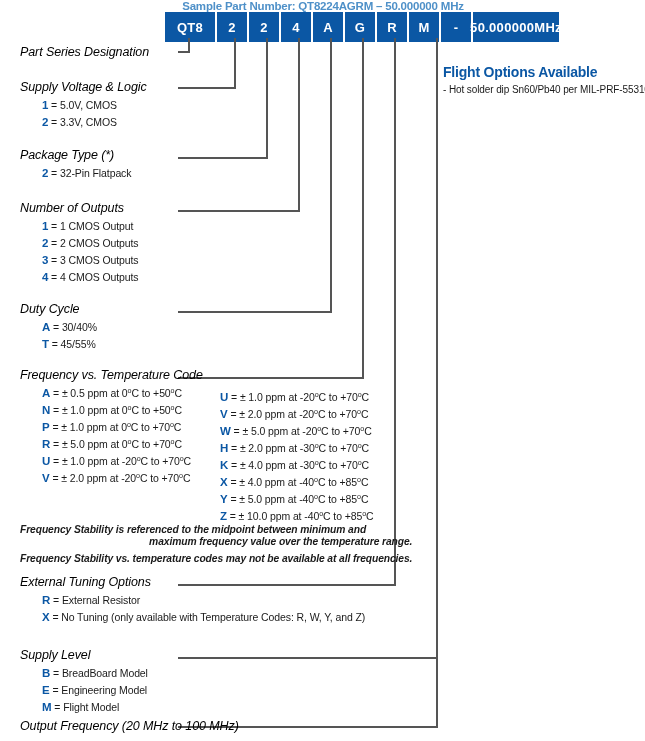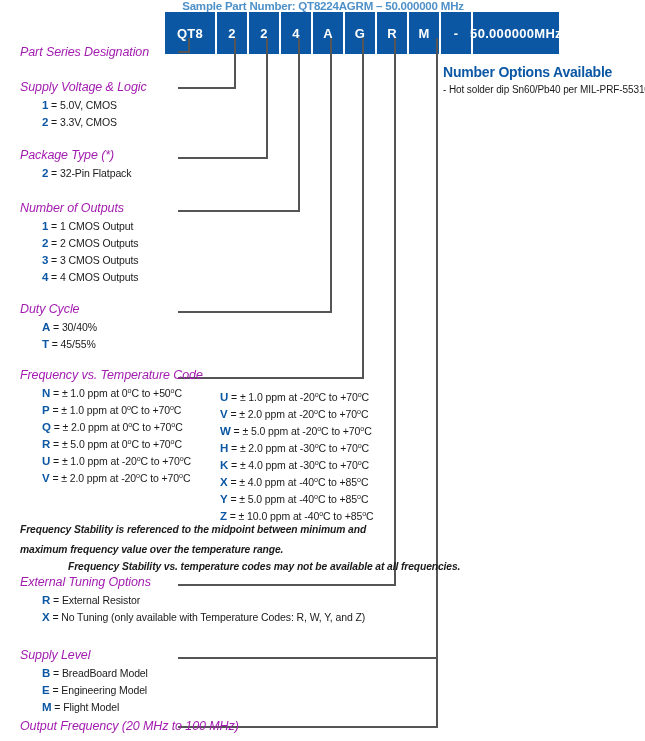--- a/index.html
+++ b/index.html
@@ -34,35 +34,35 @@
     background:#ffffff;
   }
   .pn-box{
     background:#0B57A4;
     color:#ffffff;
     font-weight:bold;
     font-size:13px;
     display:flex;
     align-items:center;
     justify-content:center;
-    height:42px;
+    height:30px;
     margin-right:2px;
     letter-spacing:0.3px;
   }
   .pn-box:last-child{margin-right:0;}
 
   
   #leaders{position:absolute;left:0;top:0;width:645px;height:741px;pointer-events:none;}
 
   
   .grp{position:absolute;}
   .grp-title{
     font-style:italic;
     font-size:12.5px;
-    color:#a21caf;
+    color:#000000;
     white-space:nowrap;
     letter-spacing:-0.1px;
   }
   .opt{
     font-size:10.5px;
     white-space:nowrap;
     margin-top:5px;
     padding-left:22px;
     letter-spacing:-0.1px;
     color:#1a1a1a;
@@ -180,43 +180,43 @@
     <div class="grp-title">Duty Cycle</div>
     <div>
         <div class="opt"><span class="code">A</span><span> = 30/40%</span></div>
         <div class="opt"><span class="code">T</span><span> = 45/55%</span></div>
       </div>
   </div>
 
   <div class="grp" style="left:20px;top:368px;">
     <div class="grp-title">Frequency vs. Temperature Code</div>
     <div>
+        <div class="opt"><span class="code">A</span><span> = ± 0.5 ppm at 0<sup>o</sup>C to +50<sup>o</sup>C</span></div>
         <div class="opt"><span class="code">N</span><span> = ± 1.0 ppm at 0<sup>o</sup>C to +50<sup>o</sup>C</span></div>
         <div class="opt"><span class="code">P</span><span> = ± 1.0 ppm at 0<sup>o</sup>C to +70<sup>o</sup>C</span></div>
-        <div class="opt"><span class="code">Q</span><span> = ± 2.0 ppm at 0<sup>o</sup>C to +70<sup>o</sup>C</span></div>
         <div class="opt"><span class="code">R</span><span> = ± 5.0 ppm at 0<sup>o</sup>C to +70<sup>o</sup>C</span></div>
         <div class="opt"><span class="code">U</span><span> = ± 1.0 ppm at -20<sup>o</sup>C to +70<sup>o</sup>C</span></div>
         <div class="opt"><span class="code">V</span><span> = ± 2.0 ppm at -20<sup>o</sup>C to +70<sup>o</sup>C</span></div>
       </div>
     <div class="temp-col-right">
         <div class="opt"><span class="code">U</span><span> = ± 1.0 ppm at -20<sup>o</sup>C to +70<sup>o</sup>C</span></div>
         <div class="opt"><span class="code">V</span><span> = ± 2.0 ppm at -20<sup>o</sup>C to +70<sup>o</sup>C</span></div>
         <div class="opt"><span class="code">W</span><span> = ± 5.0 ppm at -20<sup>o</sup>C to +70<sup>o</sup>C</span></div>
         <div class="opt"><span class="code">H</span><span> = ± 2.0 ppm at -30<sup>o</sup>C to +70<sup>o</sup>C</span></div>
         <div class="opt"><span class="code">K</span><span> = ± 4.0 ppm at -30<sup>o</sup>C to +70<sup>o</sup>C</span></div>
         <div class="opt"><span class="code">X</span><span> = ± 4.0 ppm at -40<sup>o</sup>C to +85<sup>o</sup>C</span></div>
         <div class="opt"><span class="code">Y</span><span> = ± 5.0 ppm at -40<sup>o</sup>C to +85<sup>o</sup>C</span></div>
         <div class="opt"><span class="code">Z</span><span> = ± 10.0 ppm at -40<sup>o</sup>C to +85<sup>o</sup>C</span></div>
       </div>
   </div>
 
   <div class="grp" style="left:20px;top:524px;font-weight:bold;">
     <div class="note">Frequency Stability is referenced to the midpoint between minimum and</div>
-    <div class="note" style="margin-top:9px;">maximum frequency value over the temperature range.</div>
-    <div class="note" style="margin-top:6px;margin-left:48px;">Frequency Stability vs. temperature codes may not be available at all frequencies.</div>
+    <div class="note" style="margin-top:1px;text-align:right;">maximum frequency value over the temperature range.</div>
+    <div class="note" style="margin-top:6px;">Frequency Stability vs. temperature codes may not be available at all frequencies.</div>
   </div>
 
   <div class="grp" style="left:20px;top:575px;">
     <div class="grp-title">External Tuning Options</div>
     <div>
         <div class="opt"><span class="code">R</span><span> = External Resistor</span></div>
         <div class="opt"><span class="code">X</span><span> = No Tuning (only available with Temperature Codes: R, W, Y, and Z)</span></div>
       </div>
   </div>
 
@@ -226,16 +226,16 @@
         <div class="opt"><span class="code">B</span><span> = BreadBoard Model</span></div>
         <div class="opt"><span class="code">E</span><span> = Engineering Model</span></div>
         <div class="opt"><span class="code">M</span><span> = Flight Model</span></div>
       </div>
   </div>
 
   <div class="grp" style="left:20px;top:719px;text-align:center;">
     <div class="grp-title">Output Frequency (20 MHz to 100 MHz)</div>
   </div>
 
-  <div class="other-title">Number Options Available</div>
+  <div class="other-title">Flight Options Available</div>
   <div class="other-item">- Hot solder dip Sn60/Pb40 per MIL-PRF-55310</div>
 
 </div>
 
 </body></html>

